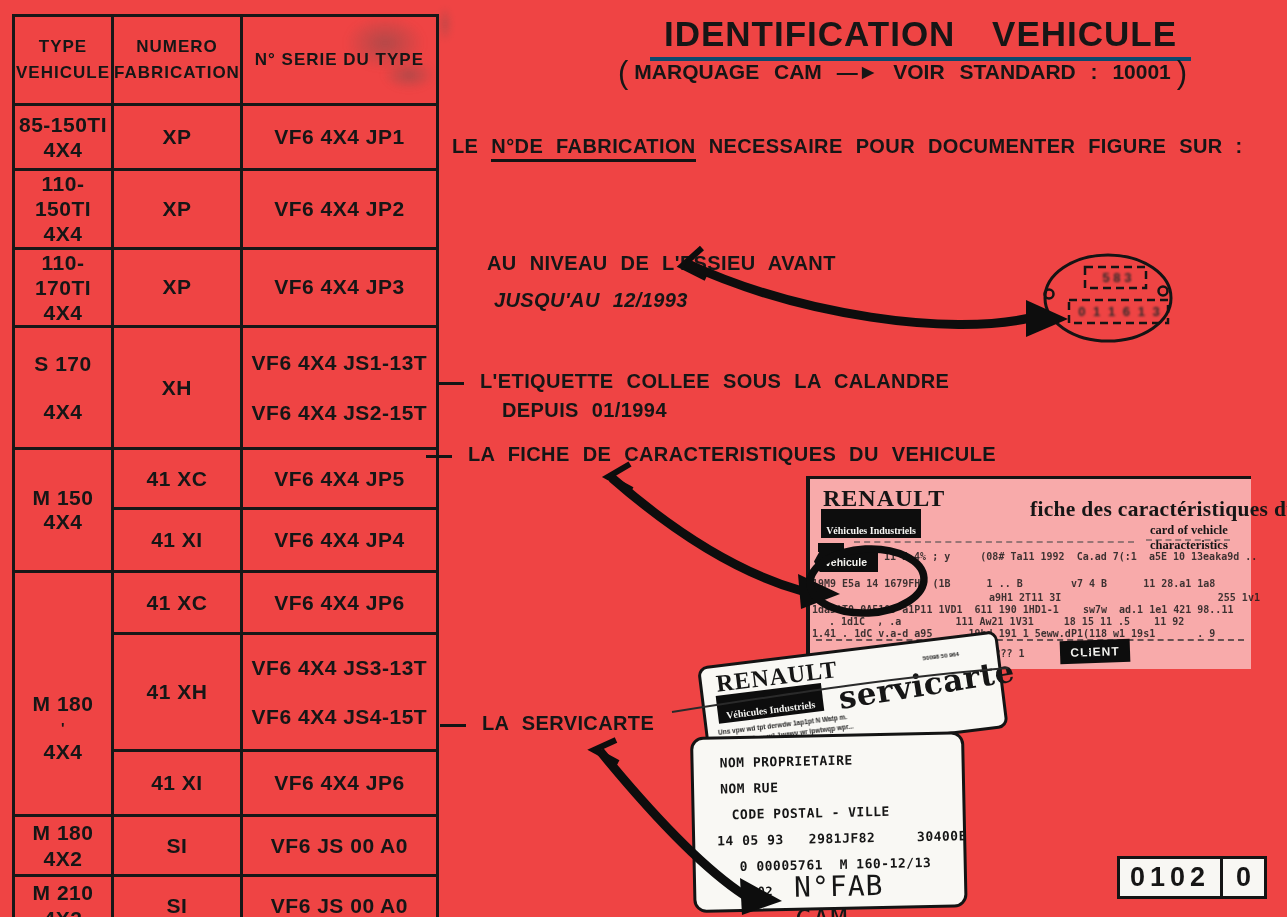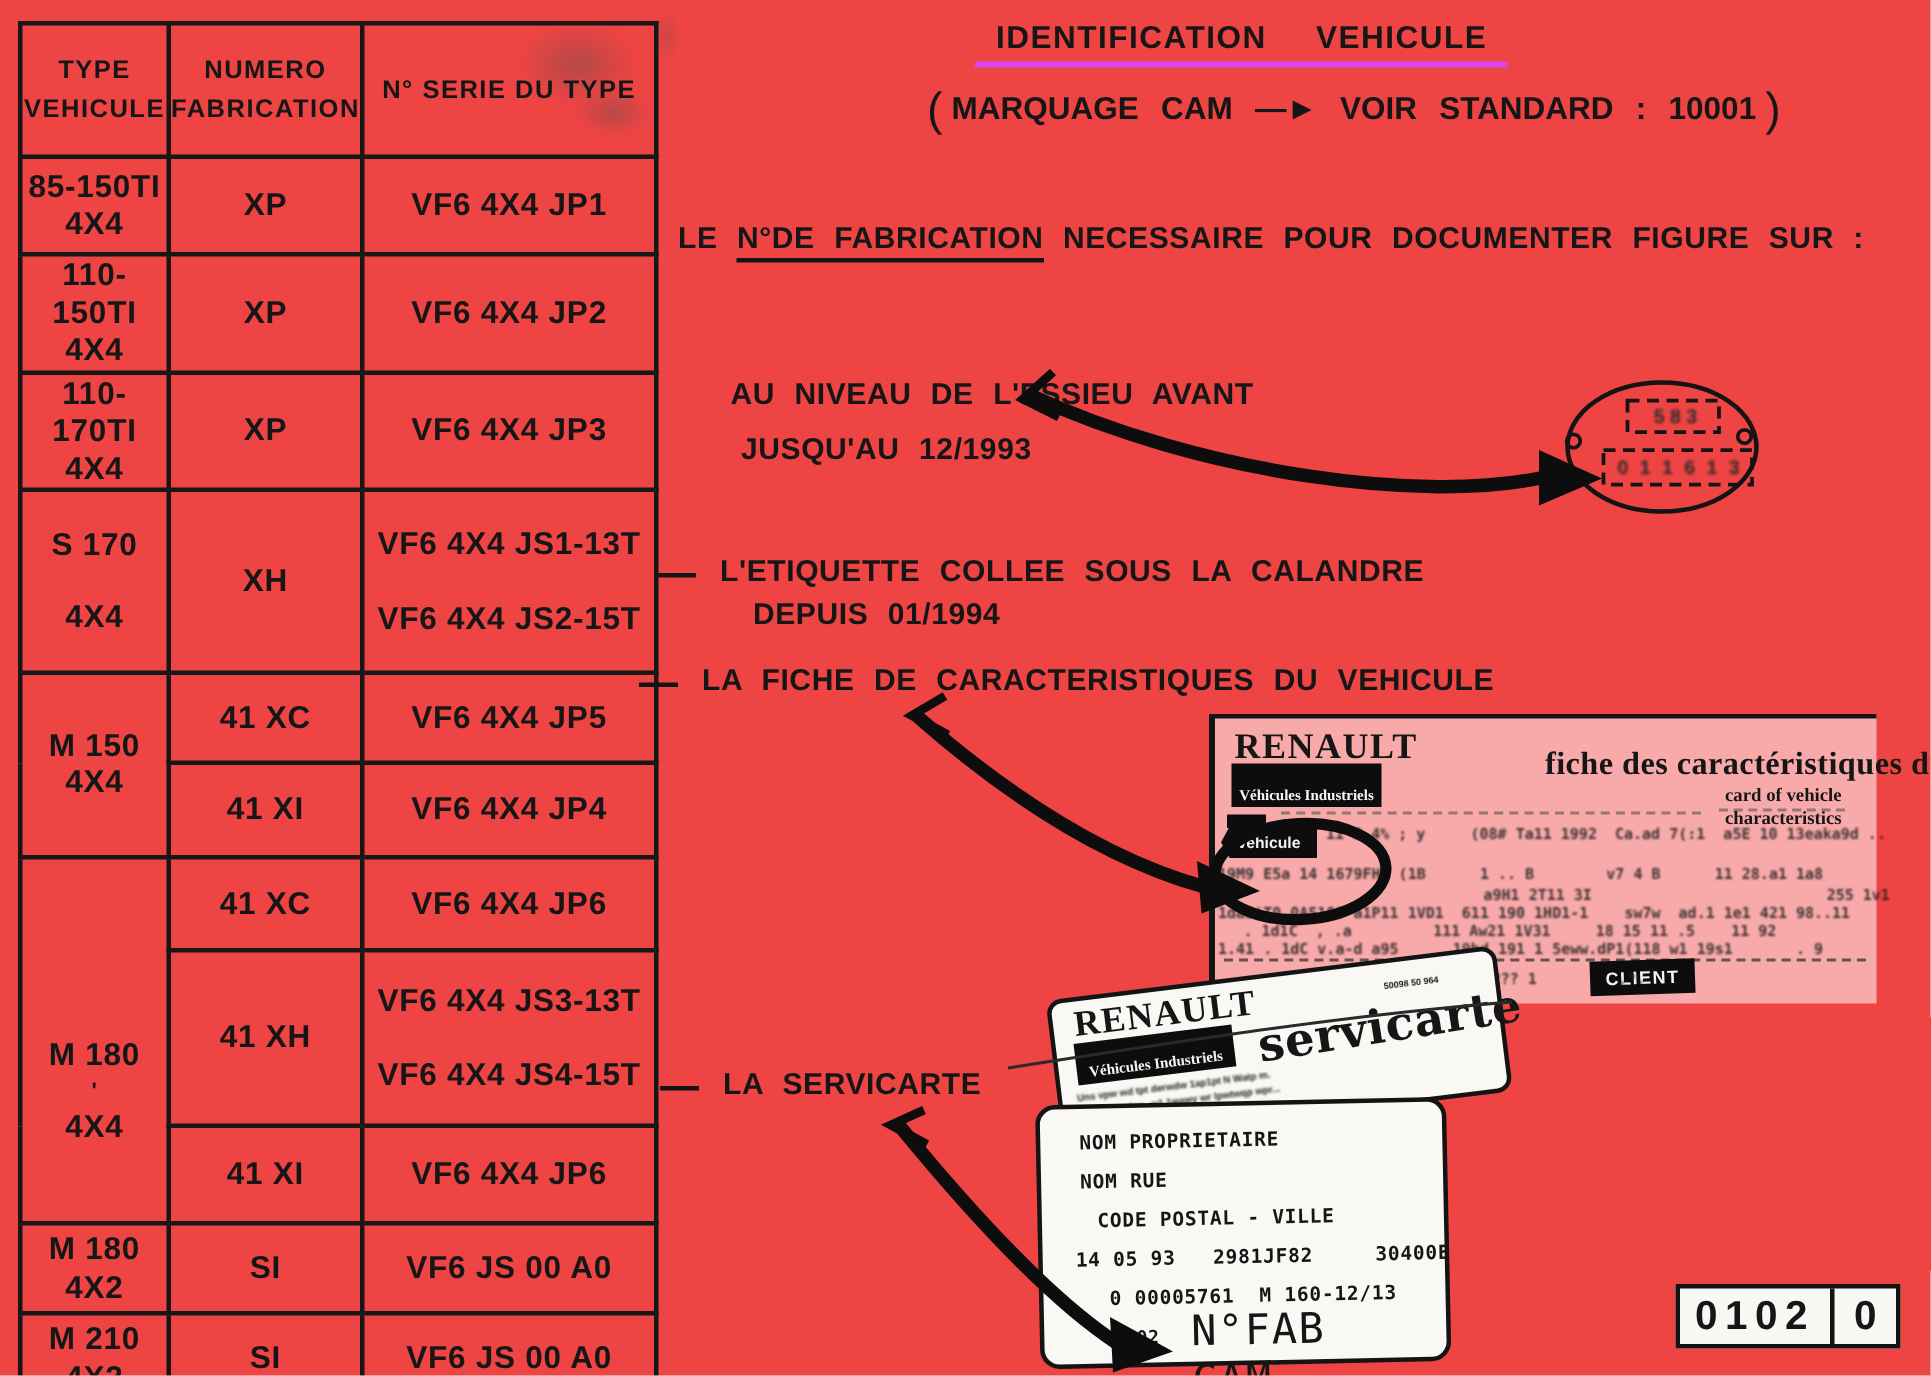--- a/index.html
+++ b/index.html
@@ -12,22 +12,22 @@
   .vtable td.hd{font-size:17px;letter-spacing:1px;line-height:1.55;}
   .line{line-height:1.2;}
   .gapline{margin-bottom:24px;}
   .gapline2{margin-bottom:22px;}
   .spread{height:100%;display:flex;flex-direction:column;justify-content:space-around;align-items:center;}
   .topstack{height:100%;display:flex;flex-direction:column;align-items:center;padding-top:68px;gap:9px;box-sizing:border-box;}
   .tick{font-size:15px;line-height:.4;}
   
   .abs{position:absolute;}
   .btxt{font-weight:700;font-size:20px;letter-spacing:.4px;word-spacing:7px;white-space:nowrap;}
-  .title{font-size:21px;font-weight:700;letter-spacing:1px;word-spacing:26px;
-         border-bottom:4px solid #d946ef;padding:0 14px 3px 14px;}
+  .title{font-size:35px;font-weight:700;letter-spacing:1px;word-spacing:26px;
+         border-bottom:4px solid #0c4a6e;padding:0 14px 3px 14px;}
   .subtitle{font-size:21px;font-weight:700;word-spacing:9px;white-space:nowrap;}
   .paren{font-size:31px;font-weight:400;vertical-align:-4px;padding:0 6px;}
   .uline{border-bottom:3px solid #141414;padding-bottom:2px;}
   .bullet{display:flex;align-items:flex-start;}
   .dash{width:26px;border-top:3.5px solid #141414;margin:12px 16px 0 0;}
   
   .fiche{left:806px;top:476px;width:441px;height:190px;border-top:3px solid #141414;
          border-left:4px solid #141414;background:rgba(255,255,255,.55);z-index:1;}
   .serifb{font-family:"Liberation Serif",serif;font-weight:700;}
   .renault{font-family:"Liberation Serif",serif;font-weight:700;letter-spacing:1px;}
@@ -181,26 +181,26 @@
       <td>VF6 JS 00 A0</td>
     </tr>
   </tbody>
     </table>
 
   <div class="abs title" style="left:650px;top:14px;">IDENTIFICATION  VEHICULE</div>
   <div class="abs subtitle" style="left:612px;top:55px;">
     <span class="paren">(</span><span>MARQUAGE  CAM  —►  VOIR   STANDARD :  10001</span><span class="paren">)</span>
   </div>
 
-  <div class="abs btxt" style="left:452px;top:148px;text-align:center;">
+  <div class="abs btxt" style="left:452px;top:135px;text-align:center;">
     <span>LE </span><span class="uline">N°DE  FABRICATION</span><span> NECESSAIRE  POUR  DOCUMENTER  FIGURE  SUR :</span>
   </div>
 
   <div class="abs btxt" style="left:487px;top:252px;">AU  NIVEAU  DE  L'ESSIEU  AVANT</div>
-  <div class="abs btxt" style="left:494px;top:289px;">JUSQU'AU  12/1993</div>
+  <div class="abs btxt" style="left:494px;top:289px;font-style:italic;">JUSQU'AU  12/1993</div>
 
   <div class="abs bullet" style="left:438px;top:370px;">
     <span class="dash"></span>
     <span class="btxt">L'ETIQUETTE  COLLEE  SOUS  LA  CALANDRE</span>
   </div>
   <div class="abs btxt" style="left:502px;top:399px;">DEPUIS  01/1994</div>
 
   <div class="abs bullet" style="left:426px;top:443px;">
     <span class="dash"></span>
     <span class="btxt">LA  FICHE  DE  CARACTERISTIQUES  DU  VEHICULE</span>

